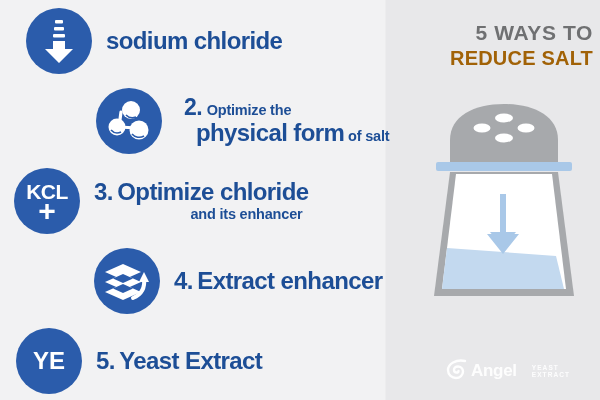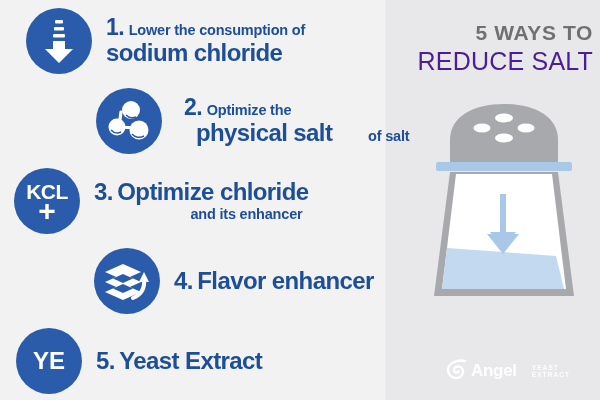--- a/index.html
+++ b/index.html
@@ -118,43 +118,43 @@
     font-size: 24px;
     font-weight: bold;
     color: #1d4e96;
     letter-spacing: -0.6px;
   }
   .l2 { text-align: left; }
   .step-2 .step-text { margin-left: 12px; }
   .step-2 .l1 { padding-left: 0px; }
   .step-2 .l2 { padding-left: 12px; }
   .step-3 .l2 { text-align: right; padding-right: 6px; }
-  .inline-small { font-size: 14.5px; padding-left: 32px; }
+  .inline-small { font-size: 14.5px; }
 
   
   .title {
     position: absolute;
     left: 408px;
     top: 20px;
     width: 185px;
     text-align: right;
   }
   .title-top {
     display: block;
     font-size: 21px;
     font-weight: bold;
     color: #6f7072;
     letter-spacing: 0.6px;
     line-height: 1.25;
   }
   .title-main {
     display: block;
-    font-size: 25px;
-    font-weight: normal;
-    color: #4c1d95;
+    font-size: 20px;
+    font-weight: bold;
+    color: #a16207;
     letter-spacing: 0.2px;
     line-height: 1.2;
   }
 
   .shaker {
     position: absolute;
     left: 424px;
     top: 96px;
     width: 160px;
     height: 212px;
@@ -207,24 +207,20 @@
         <span>
           <svg width="42" height="50" viewBox="0 0 42 50">
             <rect x="17" y="4" width="8" height="3.4" rx="1" fill="#ffffff"></rect>
             <rect x="16" y="11" width="10" height="3.4" rx="1" fill="#ffffff"></rect>
             <rect x="15" y="18" width="12" height="3.4" rx="1" fill="#ffffff"></rect>
             <path d="M15 25 H27 V33 H35 L21 47 L7 33 H15 Z" fill="#ffffff"></path>
           </svg>
         </span>
       </div>
       <div class="step-text">
-        <span class="line l1">
-          <span class="num">1.</span>
-          <span class="small">Lower the consumption of</span>
-        </span>
         <span class="line l2">
           <span class="big">sodium chloride</span>
         </span>
       </div>
     </div>
 
     <div class="step step-2">
       <div class="badge">
         <span>
           <svg width="46" height="42" viewBox="0 0 46 42">
@@ -237,21 +233,21 @@
             <path d="M26 34 a9.5 9.5 0 0 0 12 2" stroke="#2b5cab" stroke-width="1.6" fill="none"></path>
           </svg>
         </span>
       </div>
       <div class="step-text">
         <span class="line l1">
           <span class="num">2.</span>
           <span class="small">Optimize the</span>
         </span>
         <span class="line l2">
-          <span class="big">physical salt</span><span class="inline-small small"> of salt</span>
+          <span class="big">physical form</span><span class="inline-small small"> of salt</span>
         </span>
       </div>
     </div>
 
     <div class="step step-3">
       <div class="badge">
         <span style="position:absolute;inset:0;">
           <span class="badge-text badge-kcl">KCL</span>
           <span class="badge-plus">+</span>
         </span>
@@ -277,21 +273,21 @@
             <path d="M20 14 L30 18.5 L20 23 L10 18.5 Z" fill="#2b5cab"></path>
             <path d="M20 24 L30 28.5 L20 33 L10 28.5 Z" fill="#2b5cab"></path>
             <path d="M30 38 C40 34 42 26 41 18" stroke="#ffffff" stroke-width="4" fill="none" stroke-linecap="round"></path>
             <path d="M41 12 L46 22 L36 22 Z" fill="#ffffff"></path>
           </svg>
         </span>
       </div>
       <div class="step-text">
         <span class="line l1">
           <span class="big">4.</span>
-          <span class="big">Flavor enhancer</span>
+          <span class="big">Extract enhancer</span>
         </span>
       </div>
     </div>
 
     <div class="step step-5">
       <div class="badge">
         <span class="badge-text badge-ye">YE</span>
       </div>
       <div class="step-text">
         <span class="line l1">

